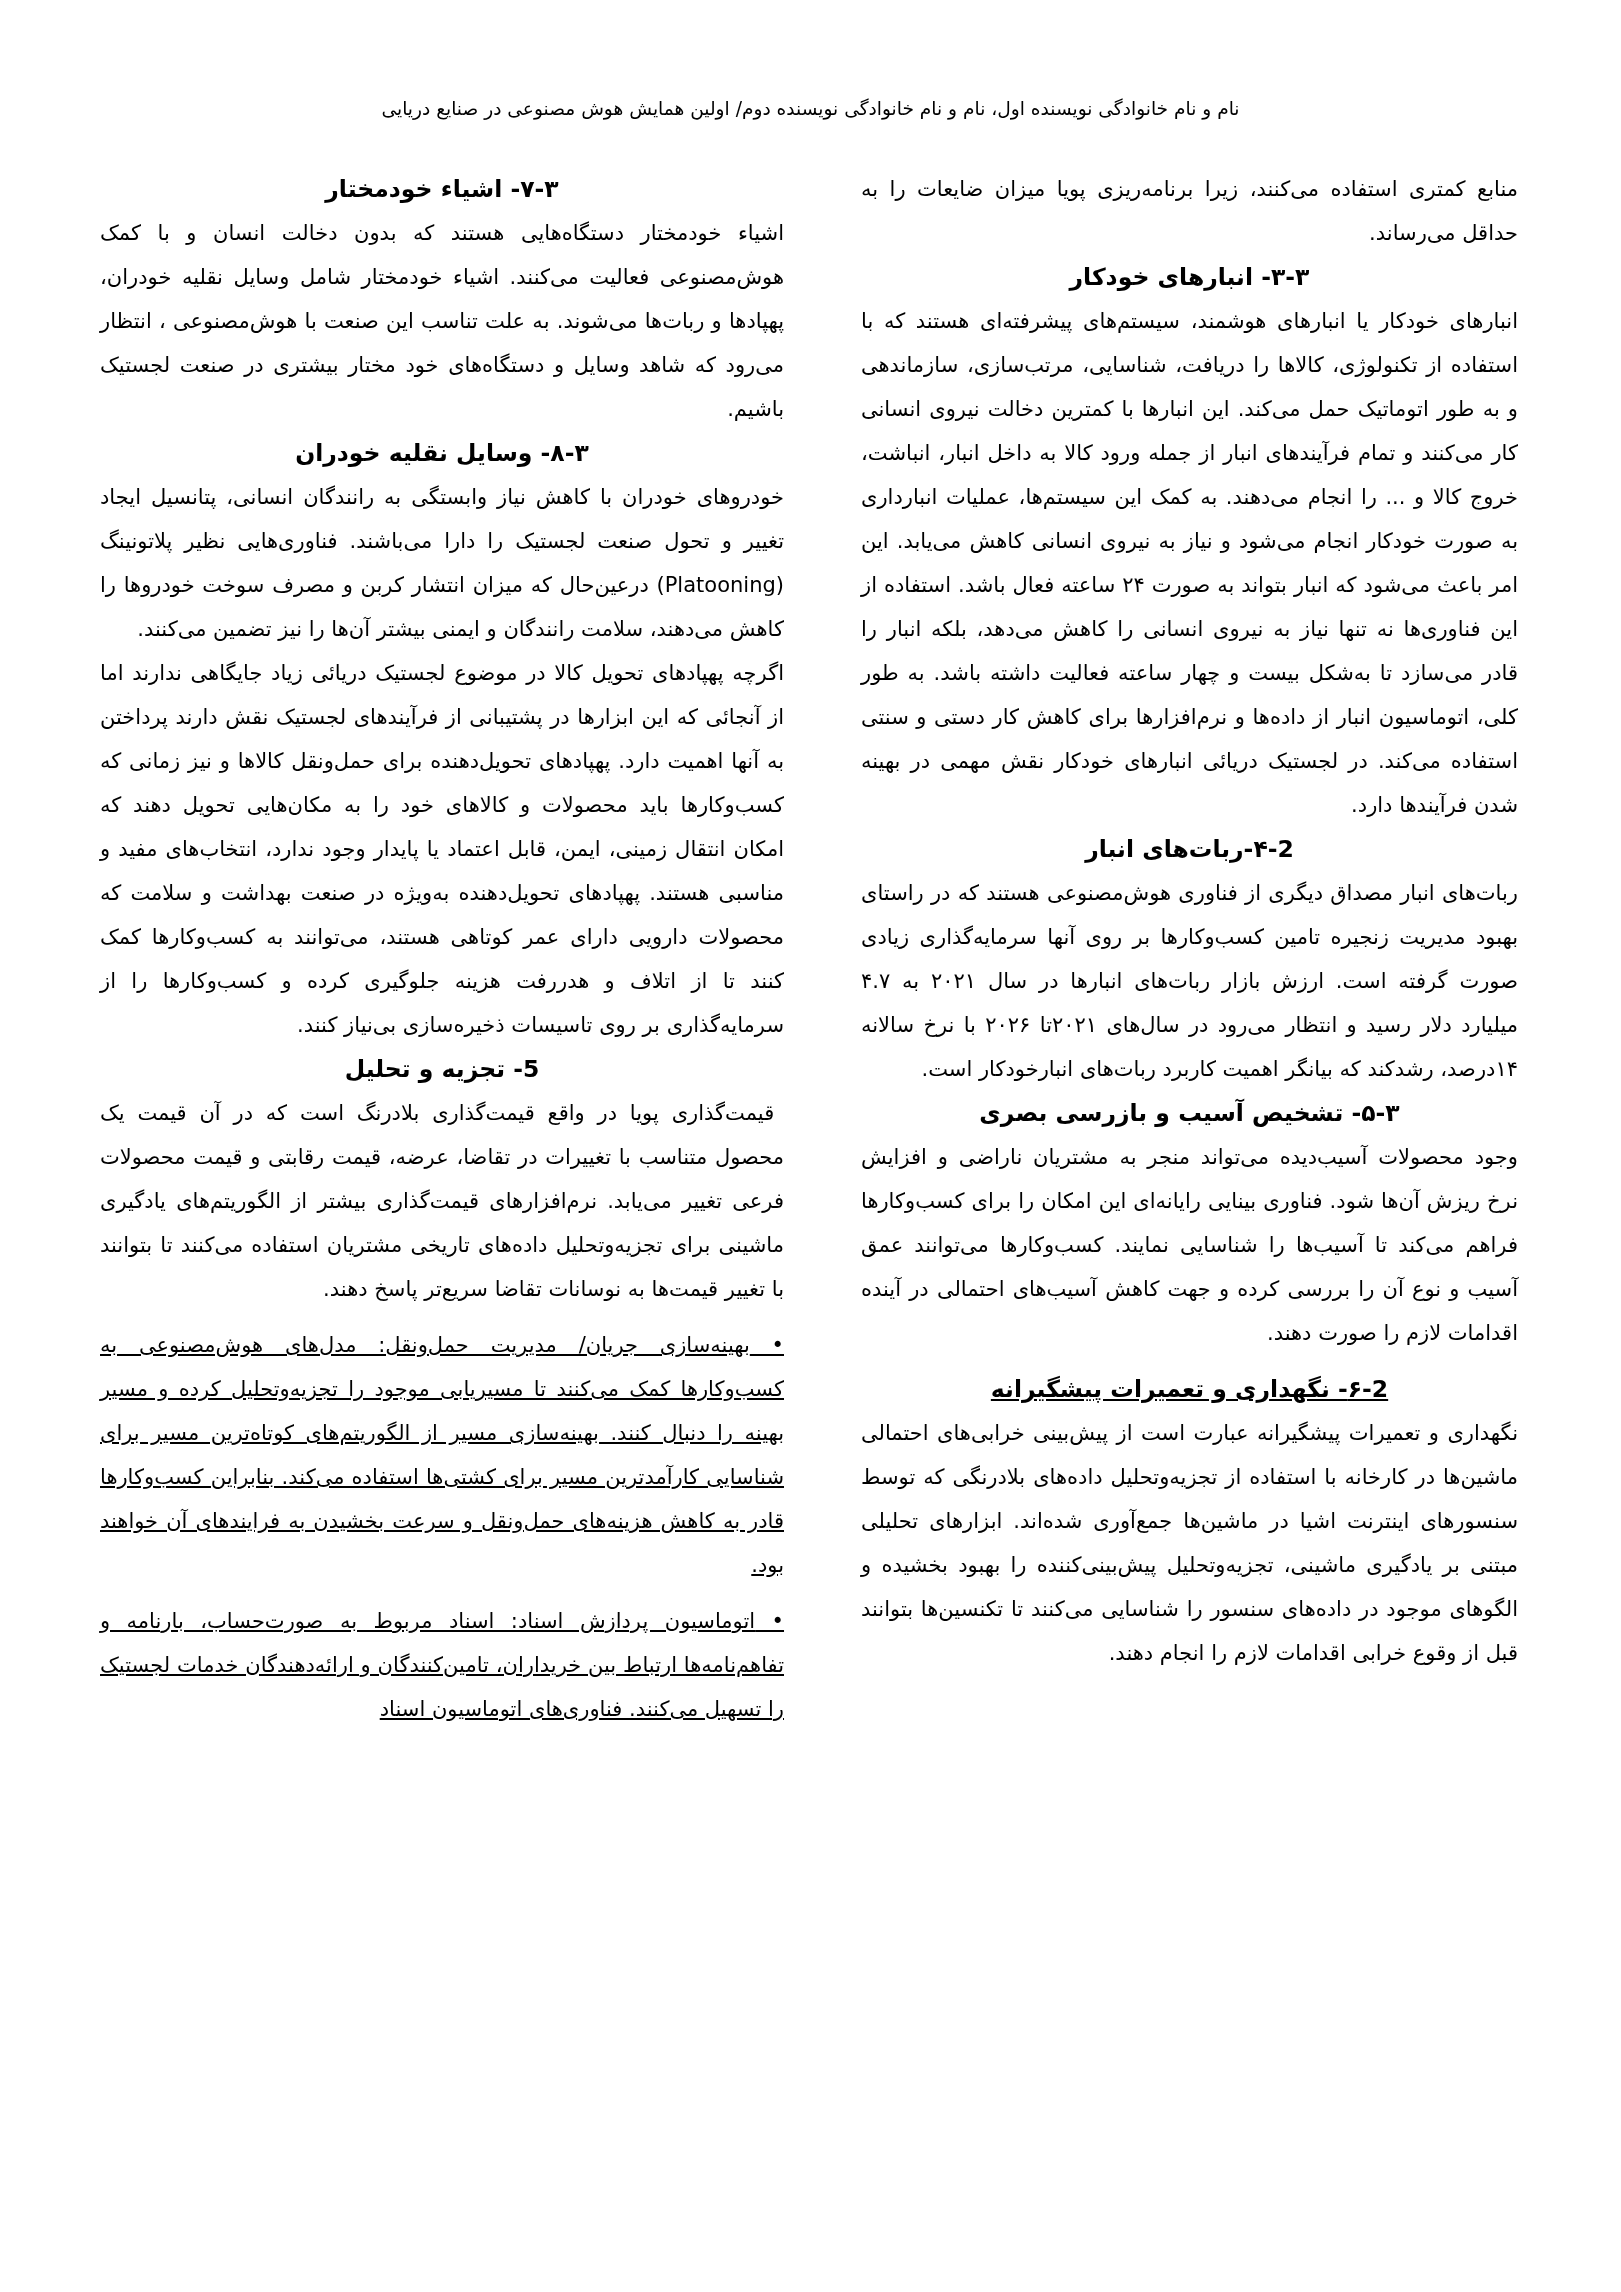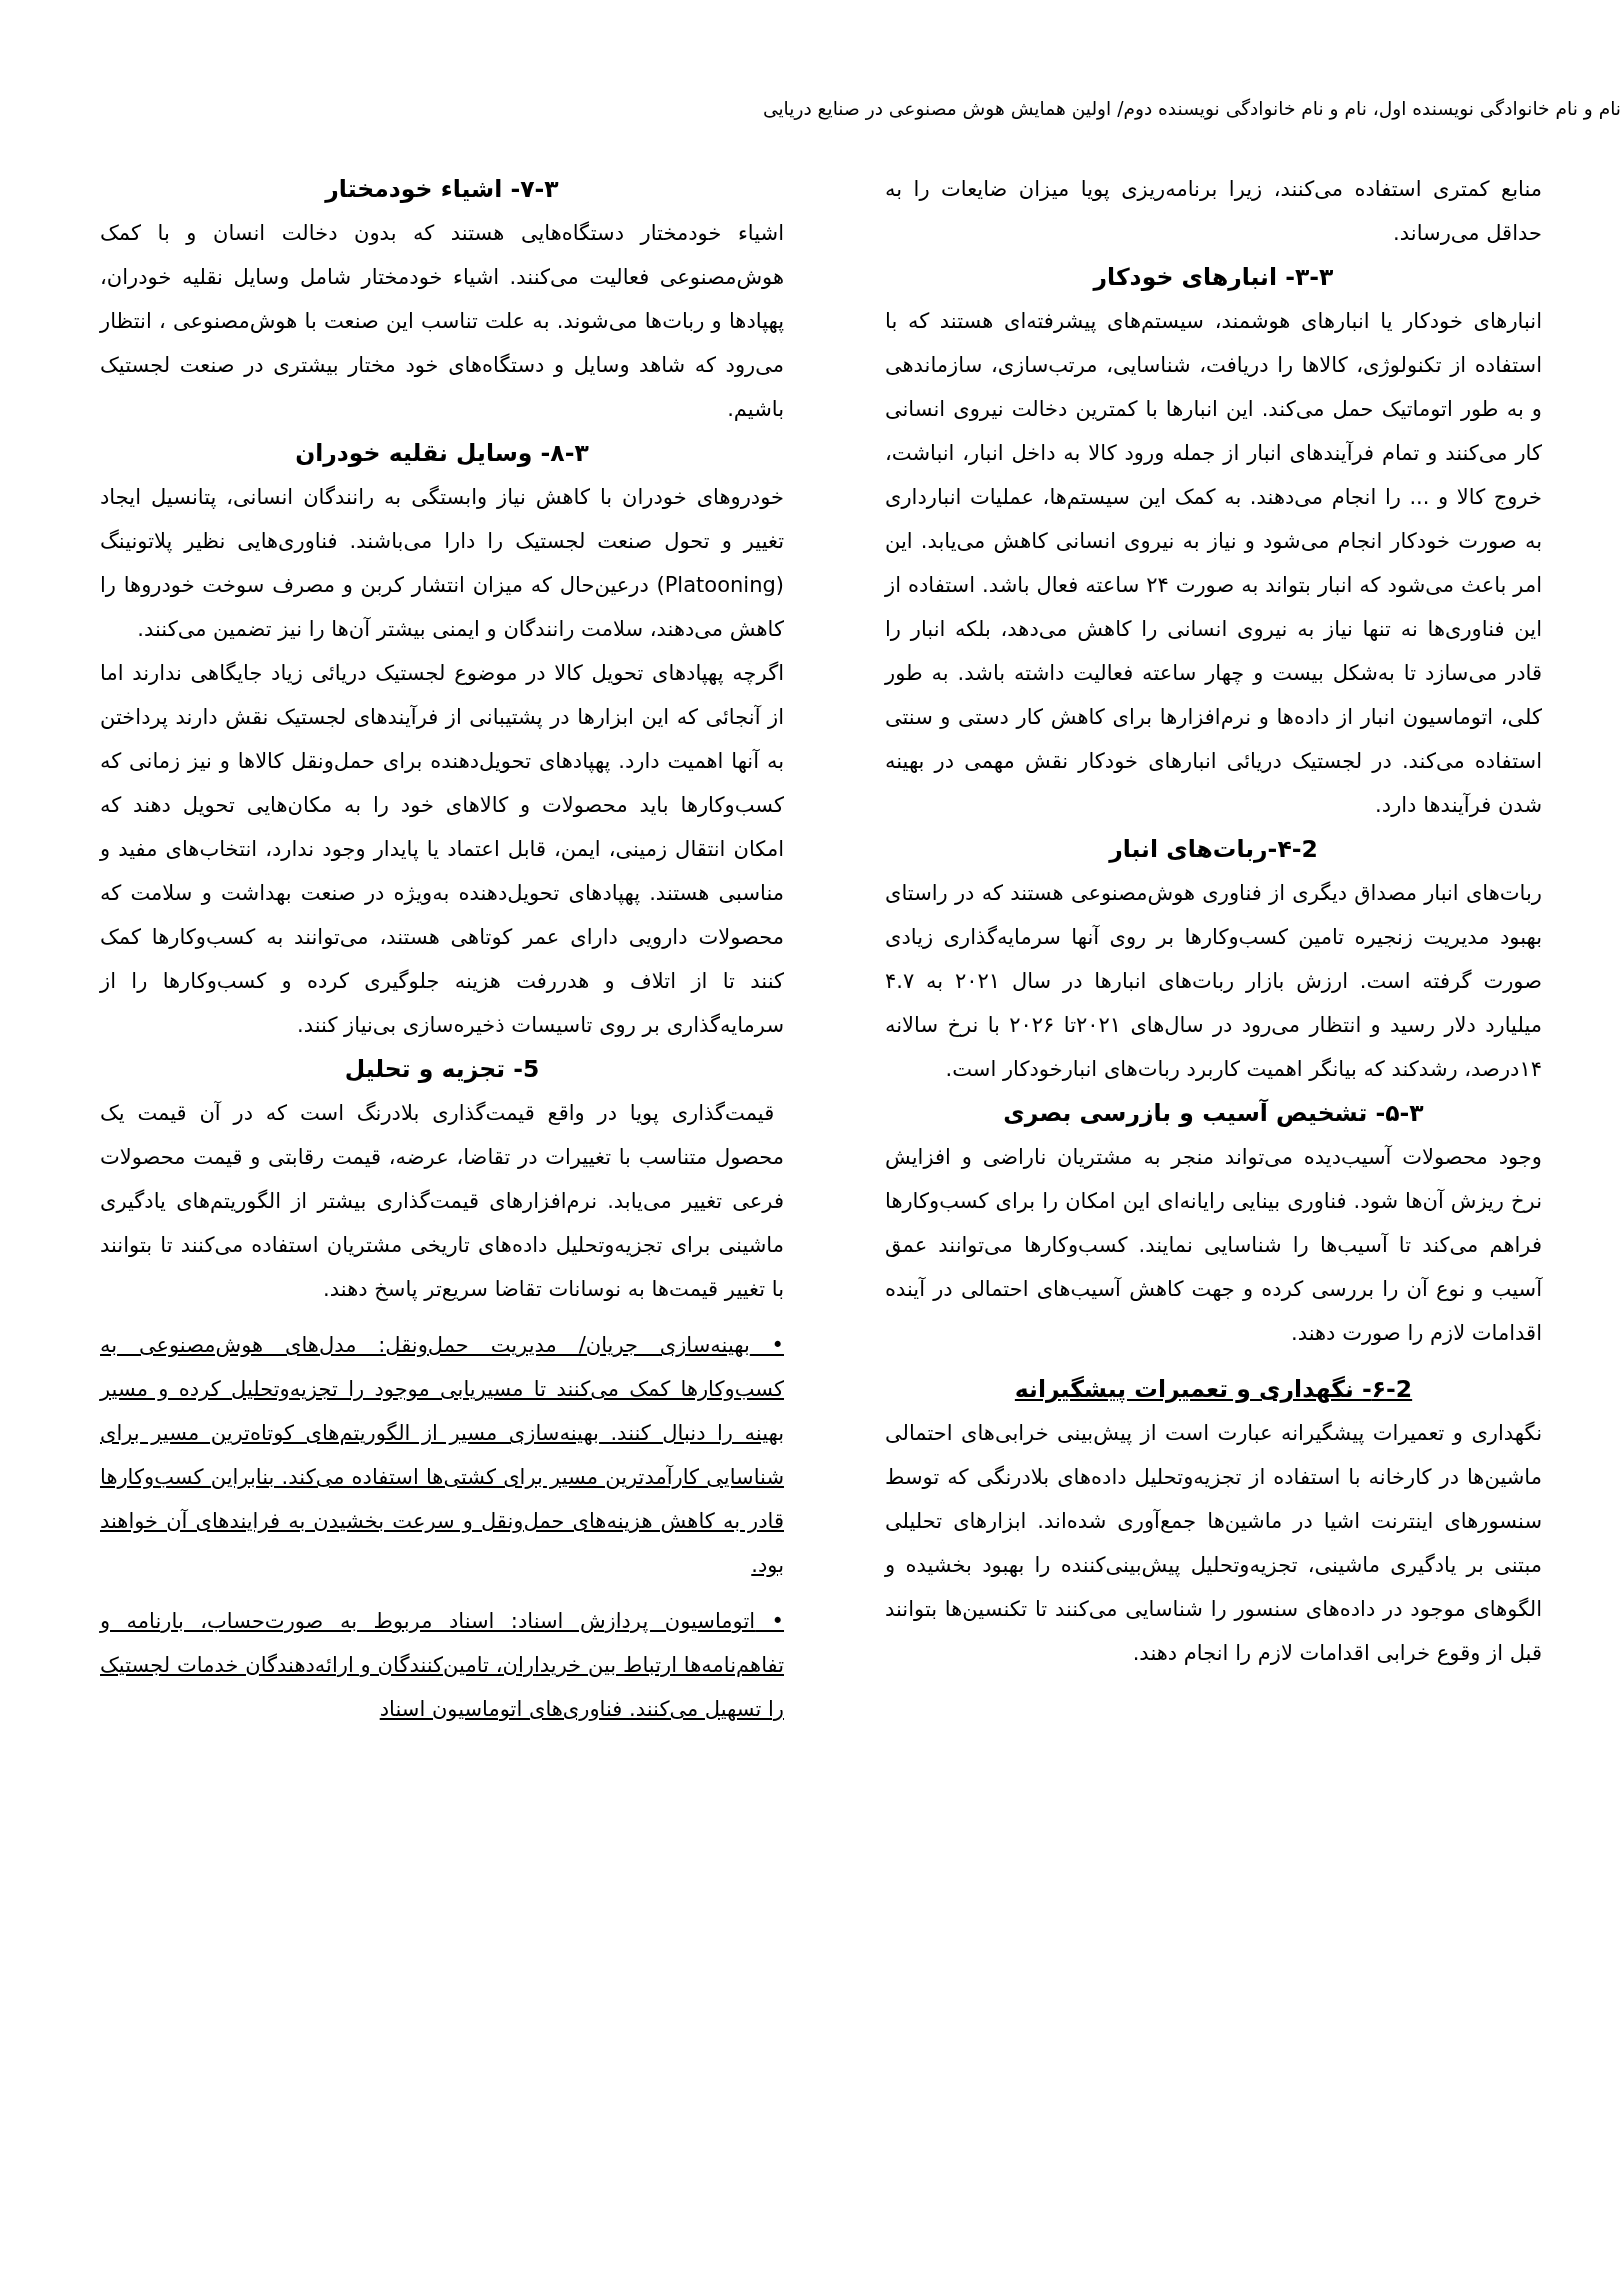--- a/index.html
+++ b/index.html
@@ -2,27 +2,27 @@
 <html lang="fa" dir="rtl"><head>
 <meta charset="utf-8">
 <style>
   html, body { margin: 0; padding: 0; background: #ffffff; }
   body {
     width: 1621px; height: 2293px; position: relative; overflow: hidden;
     font-family: "DejaVu Sans", "Liberation Sans", sans-serif; color: #000;
   }
   .running-header {
     position: absolute; top: 98px; left: 0; width: 1621px;
-    text-align: right; font-size: 18.6px; direction: rtl;
+    text-align: center; font-size: 18.6px; direction: rtl;
   }
   .column {
     position: absolute; top: 167px; direction: rtl; text-align: justify;
     font-size: 21px; line-height: 44px;
   }
-  .col-right { left: 861px; width: 657px; margin-left: 24px; }
+  .col-right { left: 861px; width: 657px; }
   .col-left  { left: 100px; width: 684px; }
   .heading {
     font-weight: bold; font-size: 23.5px; line-height: 44px; margin: 0;
     text-align: center;
   }
   .para { margin: 0; text-align-last: right; }
   .para.indent { text-indent: 9.8px; }
   .gap-before { margin-top: 11.8px; text-decoration: underline; }
 </style>
 </head>

